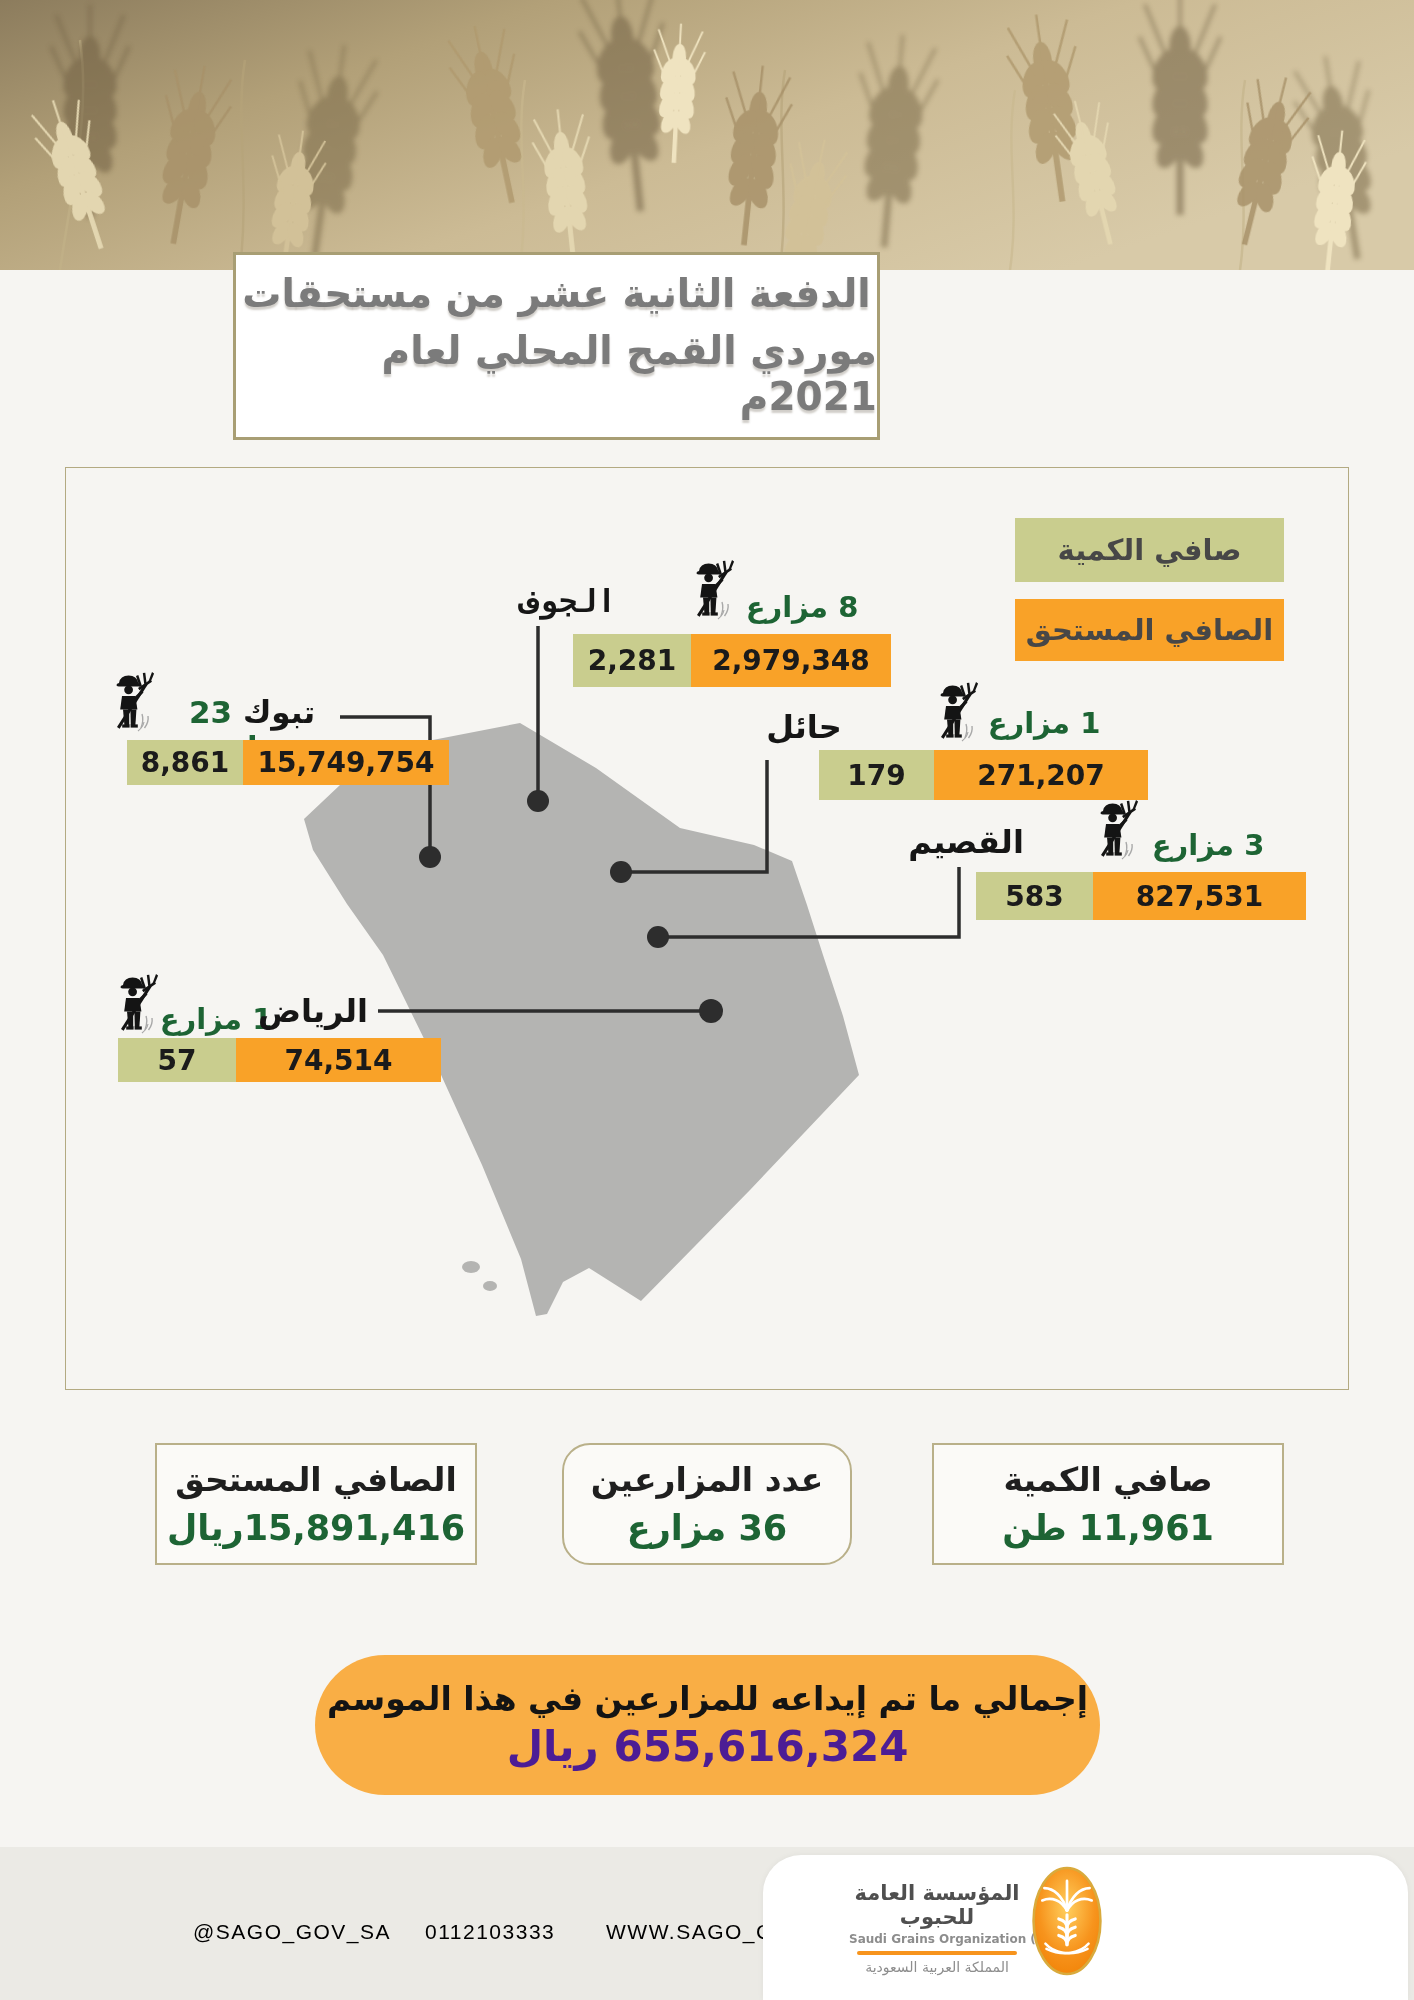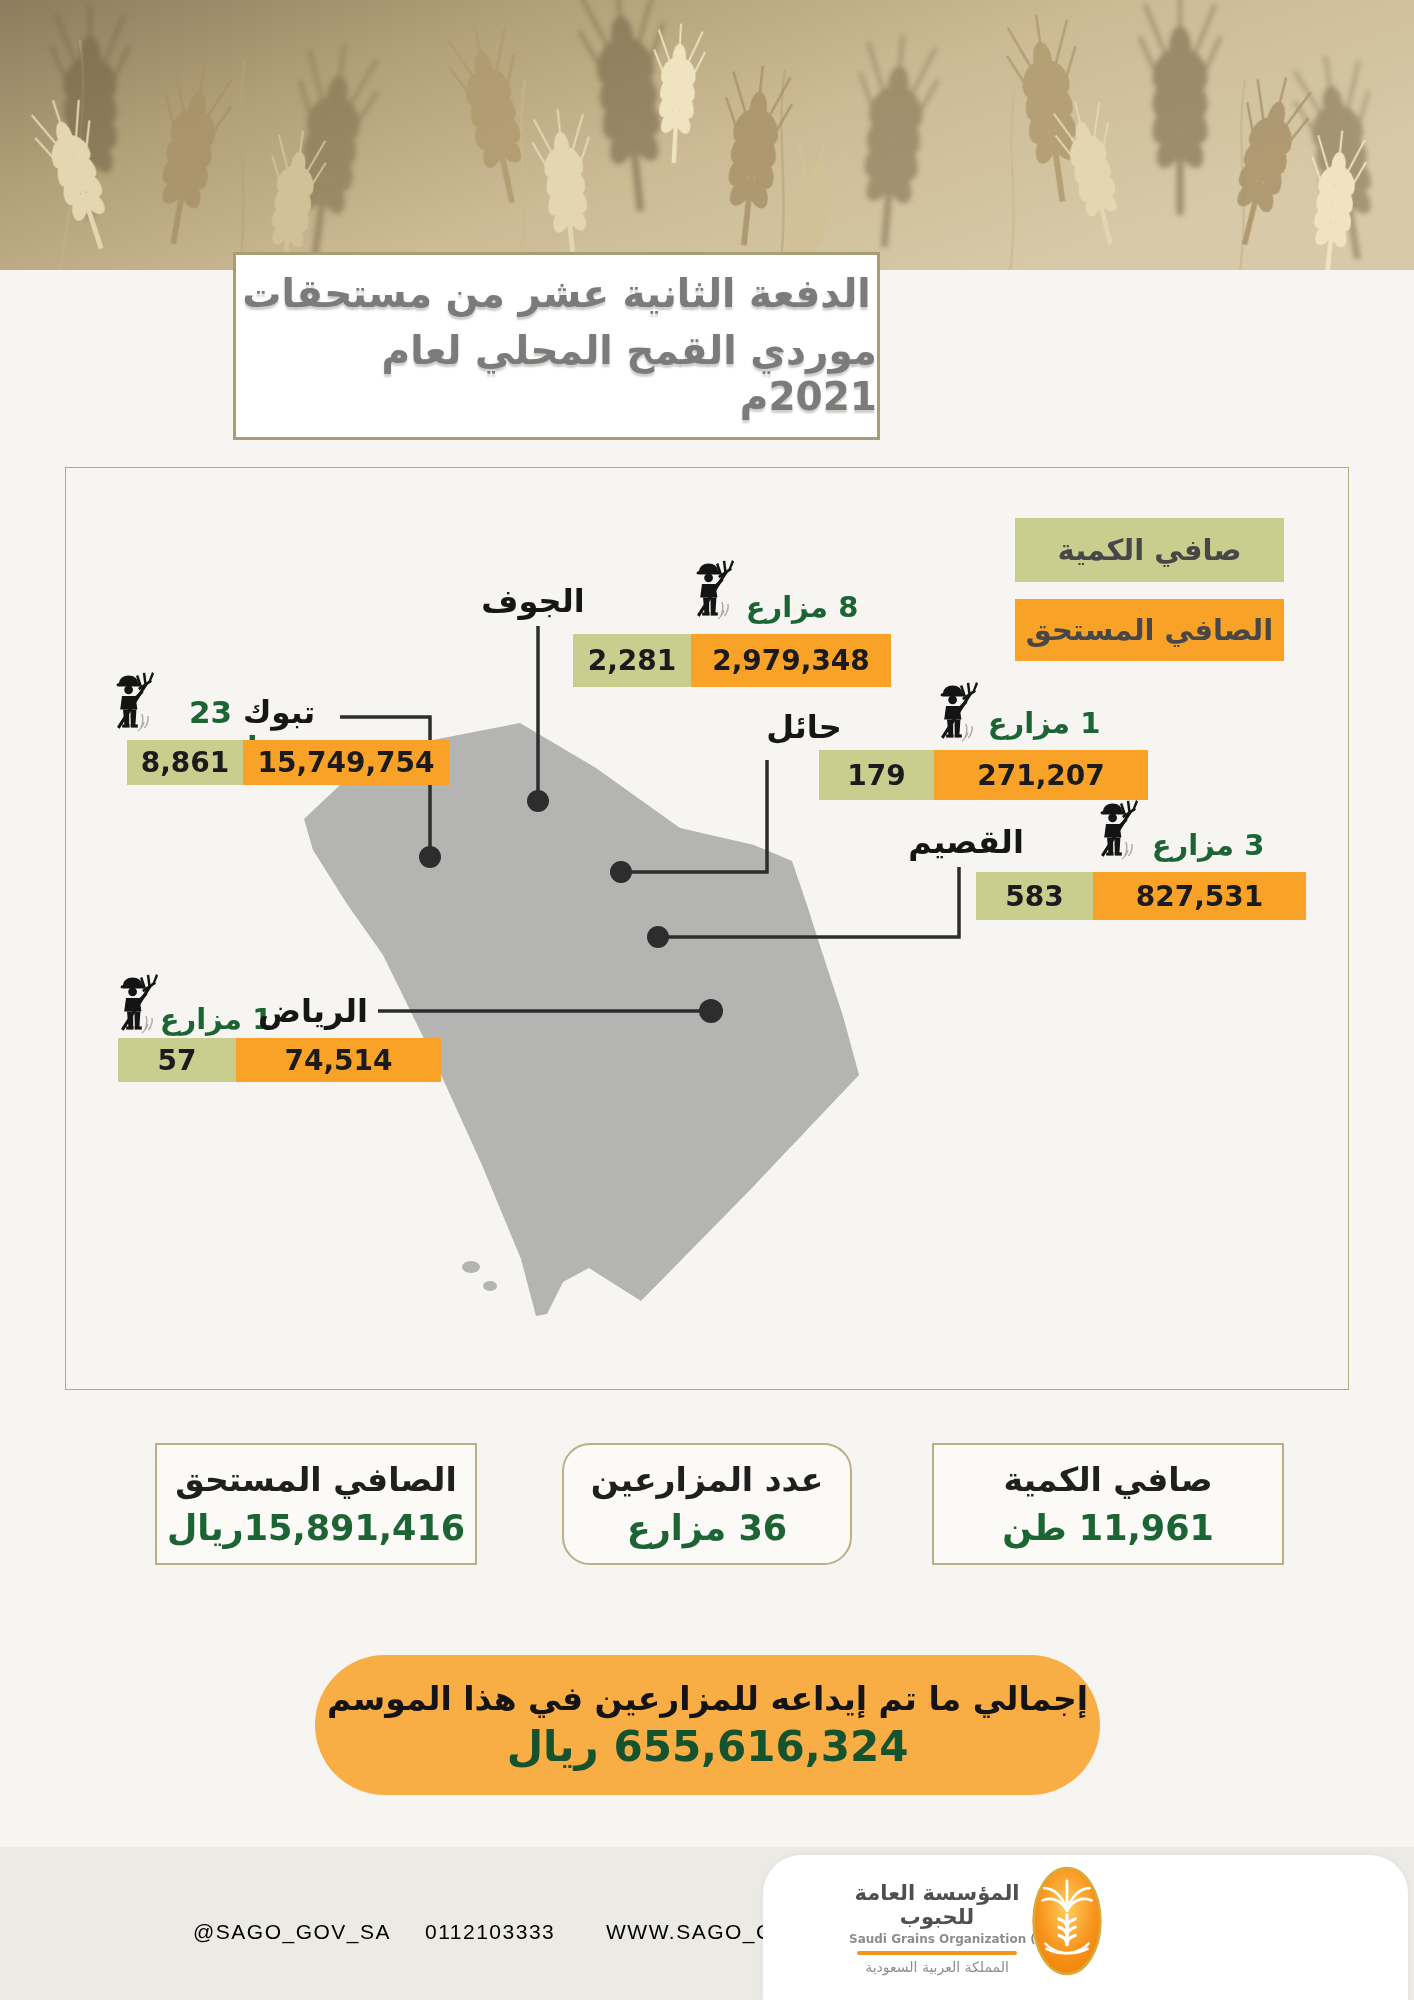--- a/index.html
+++ b/index.html
@@ -30,21 +30,21 @@
   .rfarmers{position:absolute;font-size:29px;font-weight:bold;color:#1d6434;text-align:center;direction:rtl;}
   .rfarmers-inline{color:#1d6434;}
   .farmer{position:absolute;width:46px;height:68px;}
   .bars{position:absolute;display:flex;}
   .bar-q,.bar-d{display:flex;align-items:center;justify-content:center;font-weight:bold;
                 font-size:28px;color:#1b1b1b;}
   .bar-q{background:#c9cd8e;}
   .bar-d{background:#f9a228;}
 
   
-  .n-jouf{left:397px;top:114px;width:140px;}
+  .n-jouf{left:432px;top:114px;width:140px;font-family:Liberation Mono, monospace;}
   .i-jouf{left:622px;top:92px;}
   .f-jouf{left:666px;top:122px;width:140px;}
   .b-jouf{left:507px;top:166px;}
   .b-jouf .bar-q{width:118px;height:53px;} .b-jouf .bar-d{width:200px;height:53px;}
   
   .i-tabuk{left:42px;top:204px;}
   .lbl-tabuk{left:88px;top:226px;width:196px;font-size:31px;}
   .b-tabuk{left:47px;top:272px;padding-left:14px;}
   .b-tabuk .bar-q{width:116px;height:45px;} .b-tabuk .bar-d{width:206px;height:45px;}
   
@@ -74,21 +74,21 @@
   .sum-farmers{left:562px;width:290px;border-radius:28px;}
   .sum-qty{left:932px;width:352px;}
   .sum-label{font-size:33px;font-weight:bold;color:#1f1f1f;}
   .sum-value{font-size:35px;font-weight:bold;color:#1d6434;}
 
   
   .total-box{position:absolute;left:315px;top:1655px;width:785px;height:140px;background:#f9ae45;
              border-radius:70px;display:flex;flex-direction:column;align-items:center;
              justify-content:center;gap:4px;direction:rtl;}
   .total-label{font-size:33px;font-weight:bold;color:#141414;}
-  .total-value{font-size:42px;font-weight:bold;color:#14532d;}
+  .total-value{font-size:42px;font-weight:bold;color:#4c1d95;}
 
   
   .footer{position:absolute;left:0;top:1847px;width:1414px;height:153px;background:#ebeae5;}
   .f-text{position:absolute;font-size:21px;color:#000000;letter-spacing:1.5px;
           font-family:"Liberation Sans","DejaVu Sans",sans-serif;}
   .f-twitter{left:193px;top:73px;}
   .f-phone{left:425px;top:73px;}
   .f-web{left:606px;top:73px;}
   .logo-card{position:absolute;left:763px;top:8px;width:645px;height:145px;background:#ffffff;
              border-radius:38px 38px 0 0;box-shadow:0 0 6px rgba(0,0,0,0.05);}

